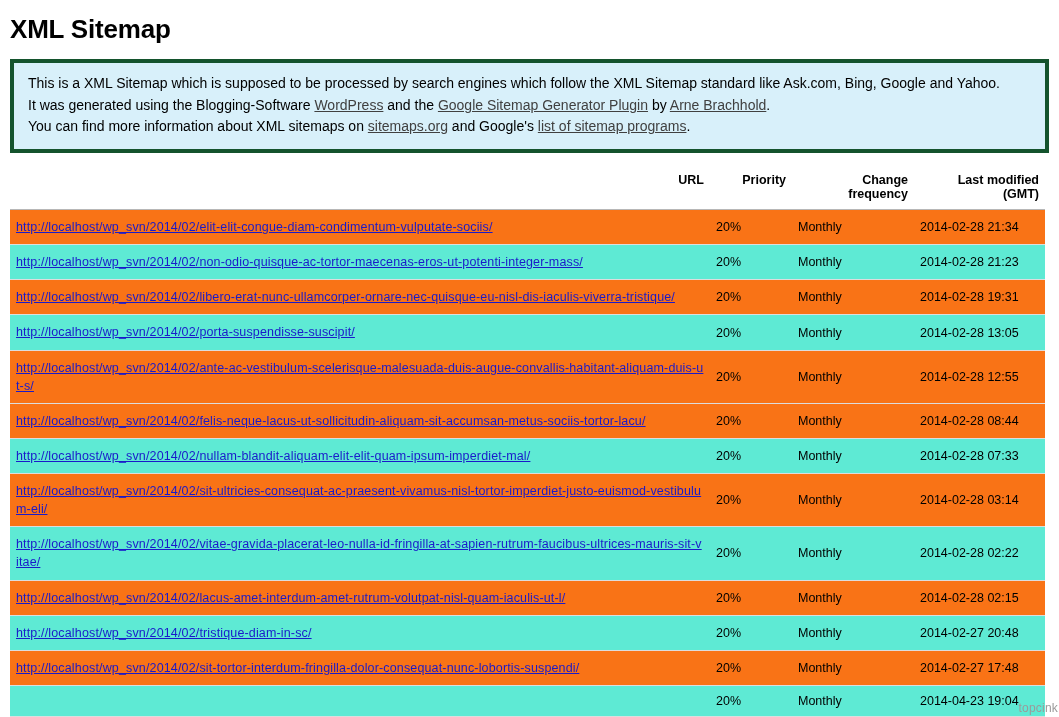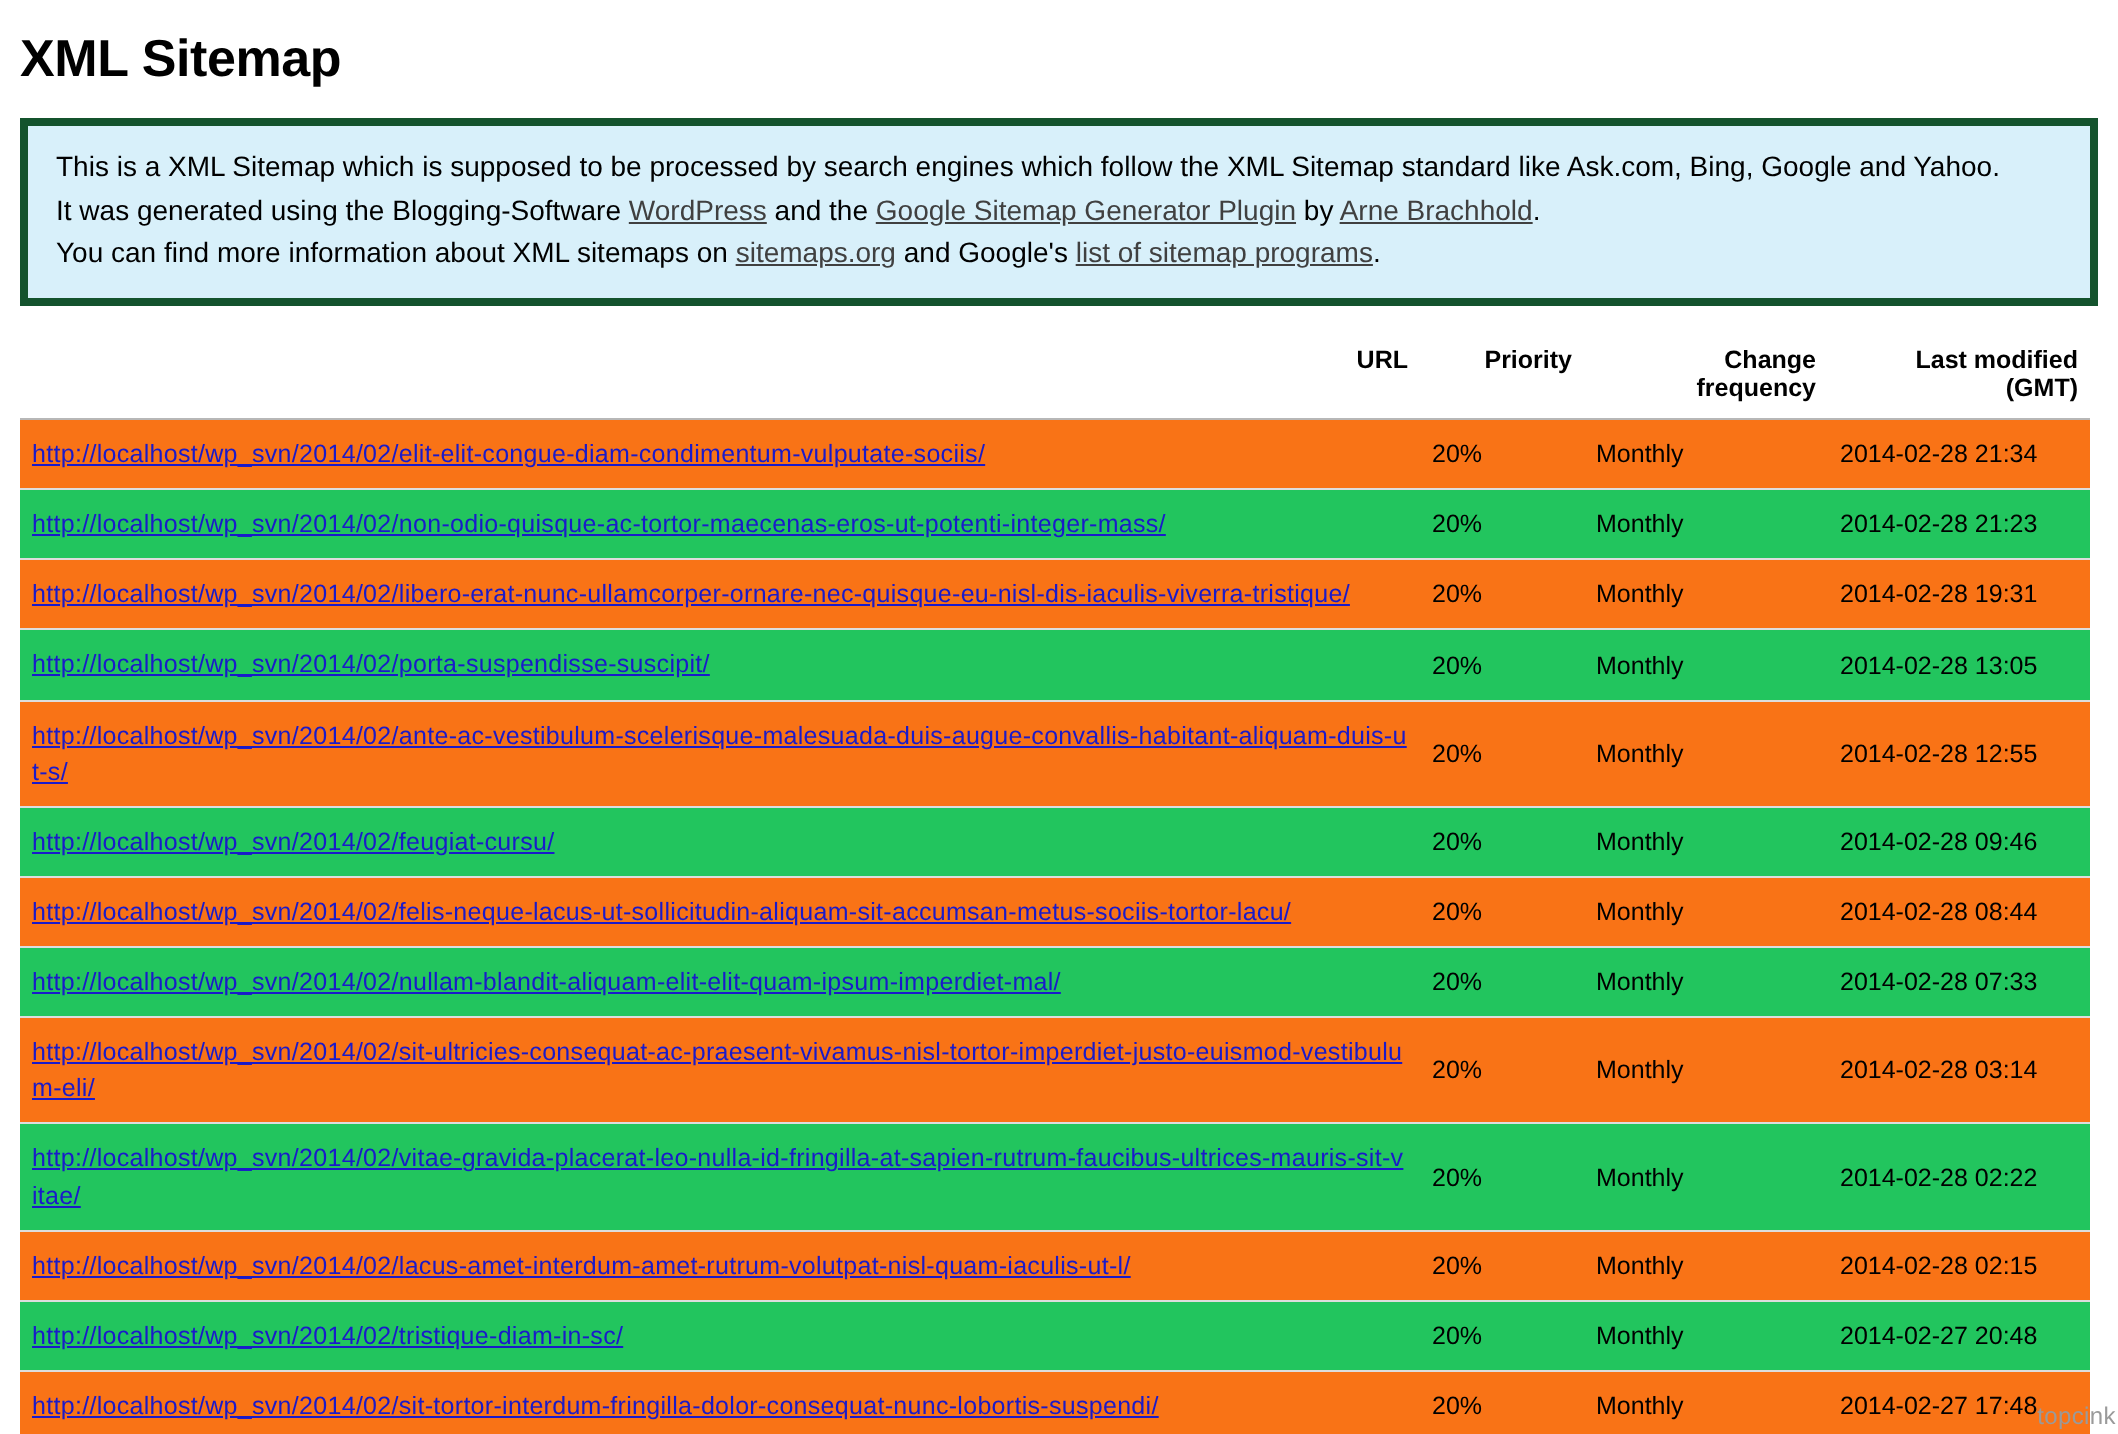--- a/index.html
+++ b/index.html
@@ -56,21 +56,21 @@
     color: #000;
   }
   table.sitemap td {
     font-size: 12.5px;
     padding: 8px 6px 8px 6px;
     border-bottom: 1px solid #dddddd;
     vertical-align: middle;
     color: #000;
   }
   table.sitemap tr.odd td {
-    background: #22c55e;
+    background: #5eead4;
   }
   table.sitemap tr.even td {
     background: #f97316;
   }
   col.c-url { width: 700px; }
   col.c-pri { width: 82px; }
   col.c-freq { width: 122px; }
   col.c-mod { width: 131px; }
   td.url-cell a {
     color: #1a1aca;
@@ -154,26 +154,20 @@
           <td>20%</td>
           <td>Monthly</td>
           <td>2014-02-28 13:05</td>
         </tr>
         <tr class="even">
           <td class="url-cell"><a href="#">http://localhost/wp_svn/2014/02/ante-ac-vestibulum-scelerisque-malesuada-duis-augue-convallis-habitant-aliquam-duis-ut-s/</a></td>
           <td>20%</td>
           <td>Monthly</td>
           <td>2014-02-28 12:55</td>
         </tr>
-        <tr class="odd">
-          <td class="url-cell"><a href="#">http://localhost/wp_svn/2014/02/feugiat-cursu/</a></td>
-          <td>20%</td>
-          <td>Monthly</td>
-          <td>2014-02-28 09:46</td>
-        </tr>
         <tr class="even">
           <td class="url-cell"><a href="#">http://localhost/wp_svn/2014/02/felis-neque-lacus-ut-sollicitudin-aliquam-sit-accumsan-metus-sociis-tortor-lacu/</a></td>
           <td>20%</td>
           <td>Monthly</td>
           <td>2014-02-28 08:44</td>
         </tr>
         <tr class="odd">
           <td class="url-cell"><a href="#">http://localhost/wp_svn/2014/02/nullam-blandit-aliquam-elit-elit-quam-ipsum-imperdiet-mal/</a></td>
           <td>20%</td>
           <td>Monthly</td>

